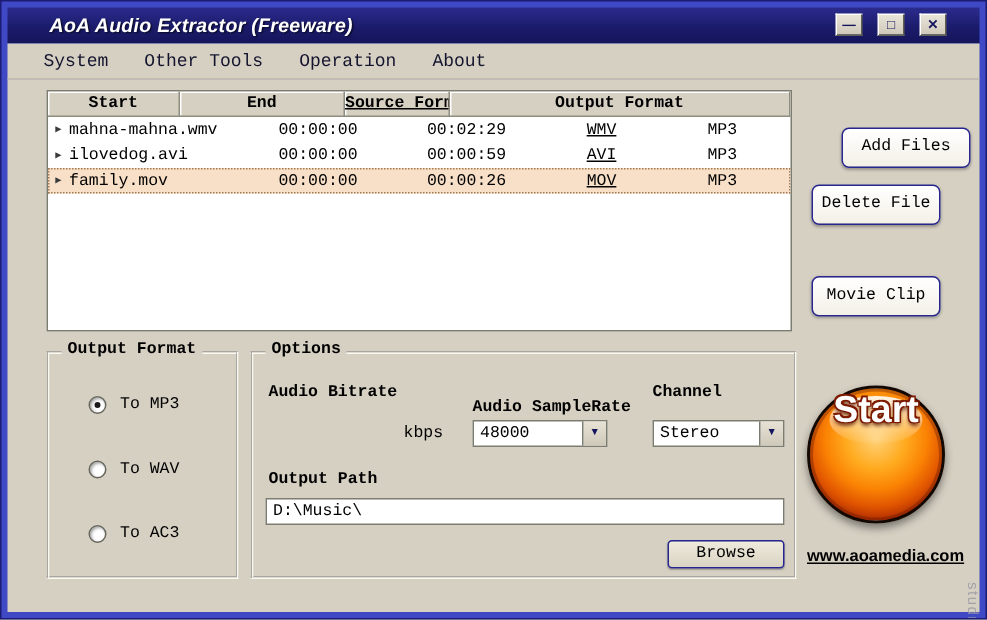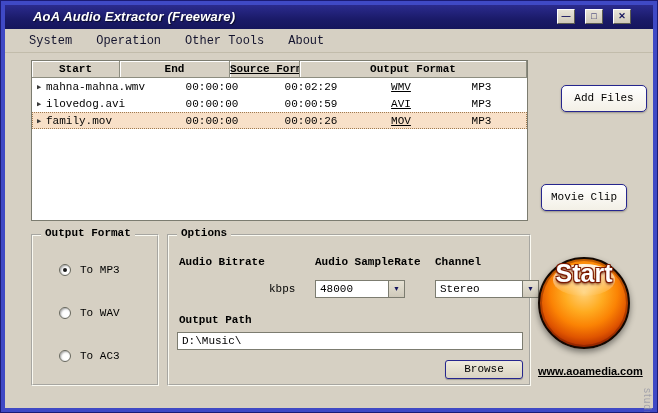--- a/index.html
+++ b/index.html
@@ -120,31 +120,31 @@
   }
   .rlabel { font:11px "Liberation Mono", "DejaVu Sans Mono", monospace; }
 
   
   .opt-label {
     position:absolute;
     font:bold 11px "Liberation Mono", "DejaVu Sans Mono", monospace;
     color:#000; white-space:nowrap;
   }
   .lb-bitrate { left:10px; top:20px; }
-  .lb-rate { left:146px; top:20px; }
+  .lb-rate { left:146px; top:30px; }
   .lb-chan { left:266px; top:20px; }
   .lb-path { left:10px; top:78px; }
 
   .combo {
     position:absolute; top:44px; height:18px;
     display:flex; background:#fff; border:1px solid #7c7c70;
   }
   .cb-bitrate { left:8px; width:86px; }
   .cb-rate { left:146px; width:90px; }
-  .cb-chan { left:266px; width:104px; }
+  .cb-chan { left:266px; width:88px; }
   .cval { flex:1; font:11px "Liberation Mono","DejaVu Sans Mono",monospace; padding-left:4px; line-height:16px; overflow:hidden; }
   .carrow {
     width:16px; background:linear-gradient(#e7e2d4,#cfc9ba);
     border-left:1px solid #7c7c70; text-align:center;
     font-size:7px; line-height:16px; color:#14145e;
   }
   .unit-kbps { position:absolute; left:100px; top:47px; font:11px "Liberation Mono","DejaVu Sans Mono",monospace; }
 
   .path-input {
     position:absolute; left:8px; top:96px; width:346px; height:18px;
@@ -210,22 +210,22 @@
 
   <div class="titlebar">
     <span class="title-text">AoA Audio Extractor (Freeware)</span>
     <span class="winbtn btn-min">—</span>
     <span class="winbtn btn-max">□</span>
     <span class="winbtn btn-close">✕</span>
   </div>
 
   <div class="menubar">
     <span class="menu-item">System</span>
+    <span class="menu-item">Other Tools</span>
     <span class="menu-item">Operation</span>
-    <span class="menu-item">Other Tools</span>
     <span class="menu-item">About</span>
   </div>
 
   <div class="app-body">
 
     <div class="ftable">
       <div class="thead">
         <div class="hcell c-start">Start</div>
         <div class="hcell c-end">End</div>
         <div class="hcell c-src">Source Format</div>
@@ -260,20 +260,21 @@
           <span>family.mov</span>
         </div>
         <div class="cell c-start">00:00:00</div>
         <div class="cell c-end">00:00:26</div>
         <div class="cell c-src">MOV</div>
         <div class="cell c-out">MP3</div>
       </div>
     </div>
 
     <div class="side-btn sb-add">Add Files</div>
+    <div class="side-btn sb-del">Delete File</div>
     <div class="side-btn sb-clip">Movie Clip</div>
 
     <div class="groupbox gb-format">
       <span class="group-title">Output Format</span>
 
       <div class="radio-row rr0">
         <span class="radio checked"></span>
         <span class="rlabel">To MP3</span>
       </div>
       <div class="radio-row rr1">

